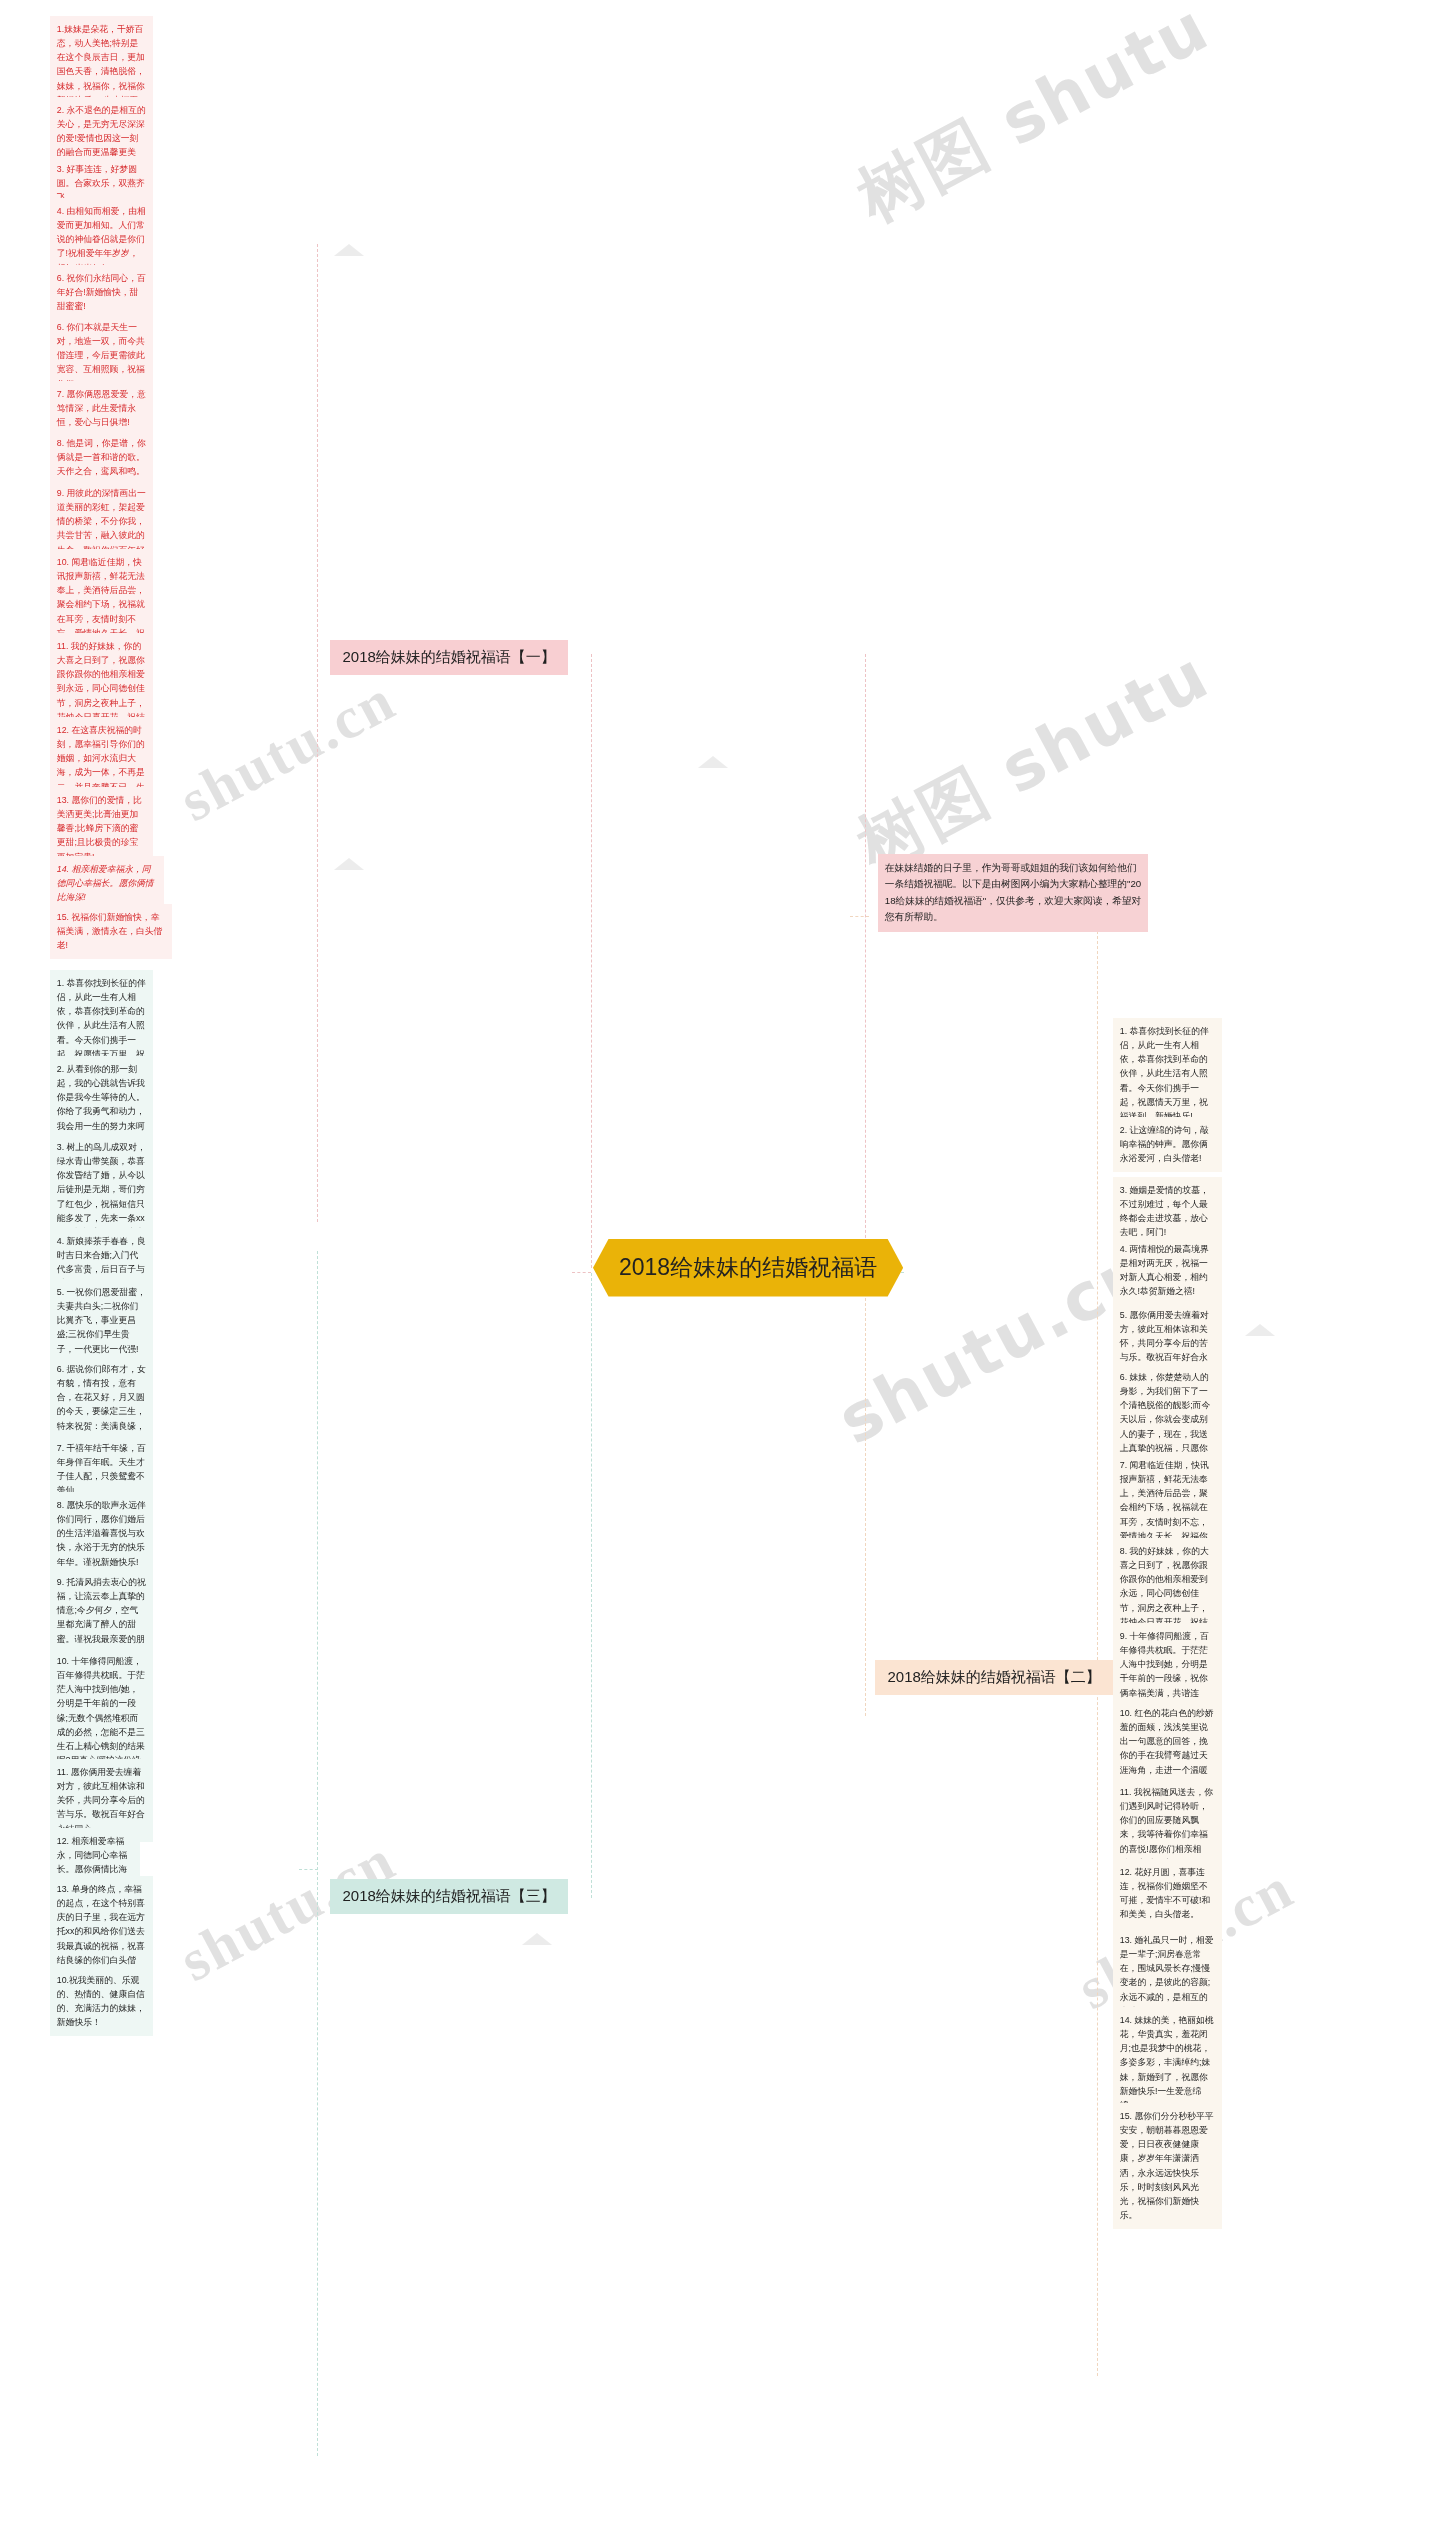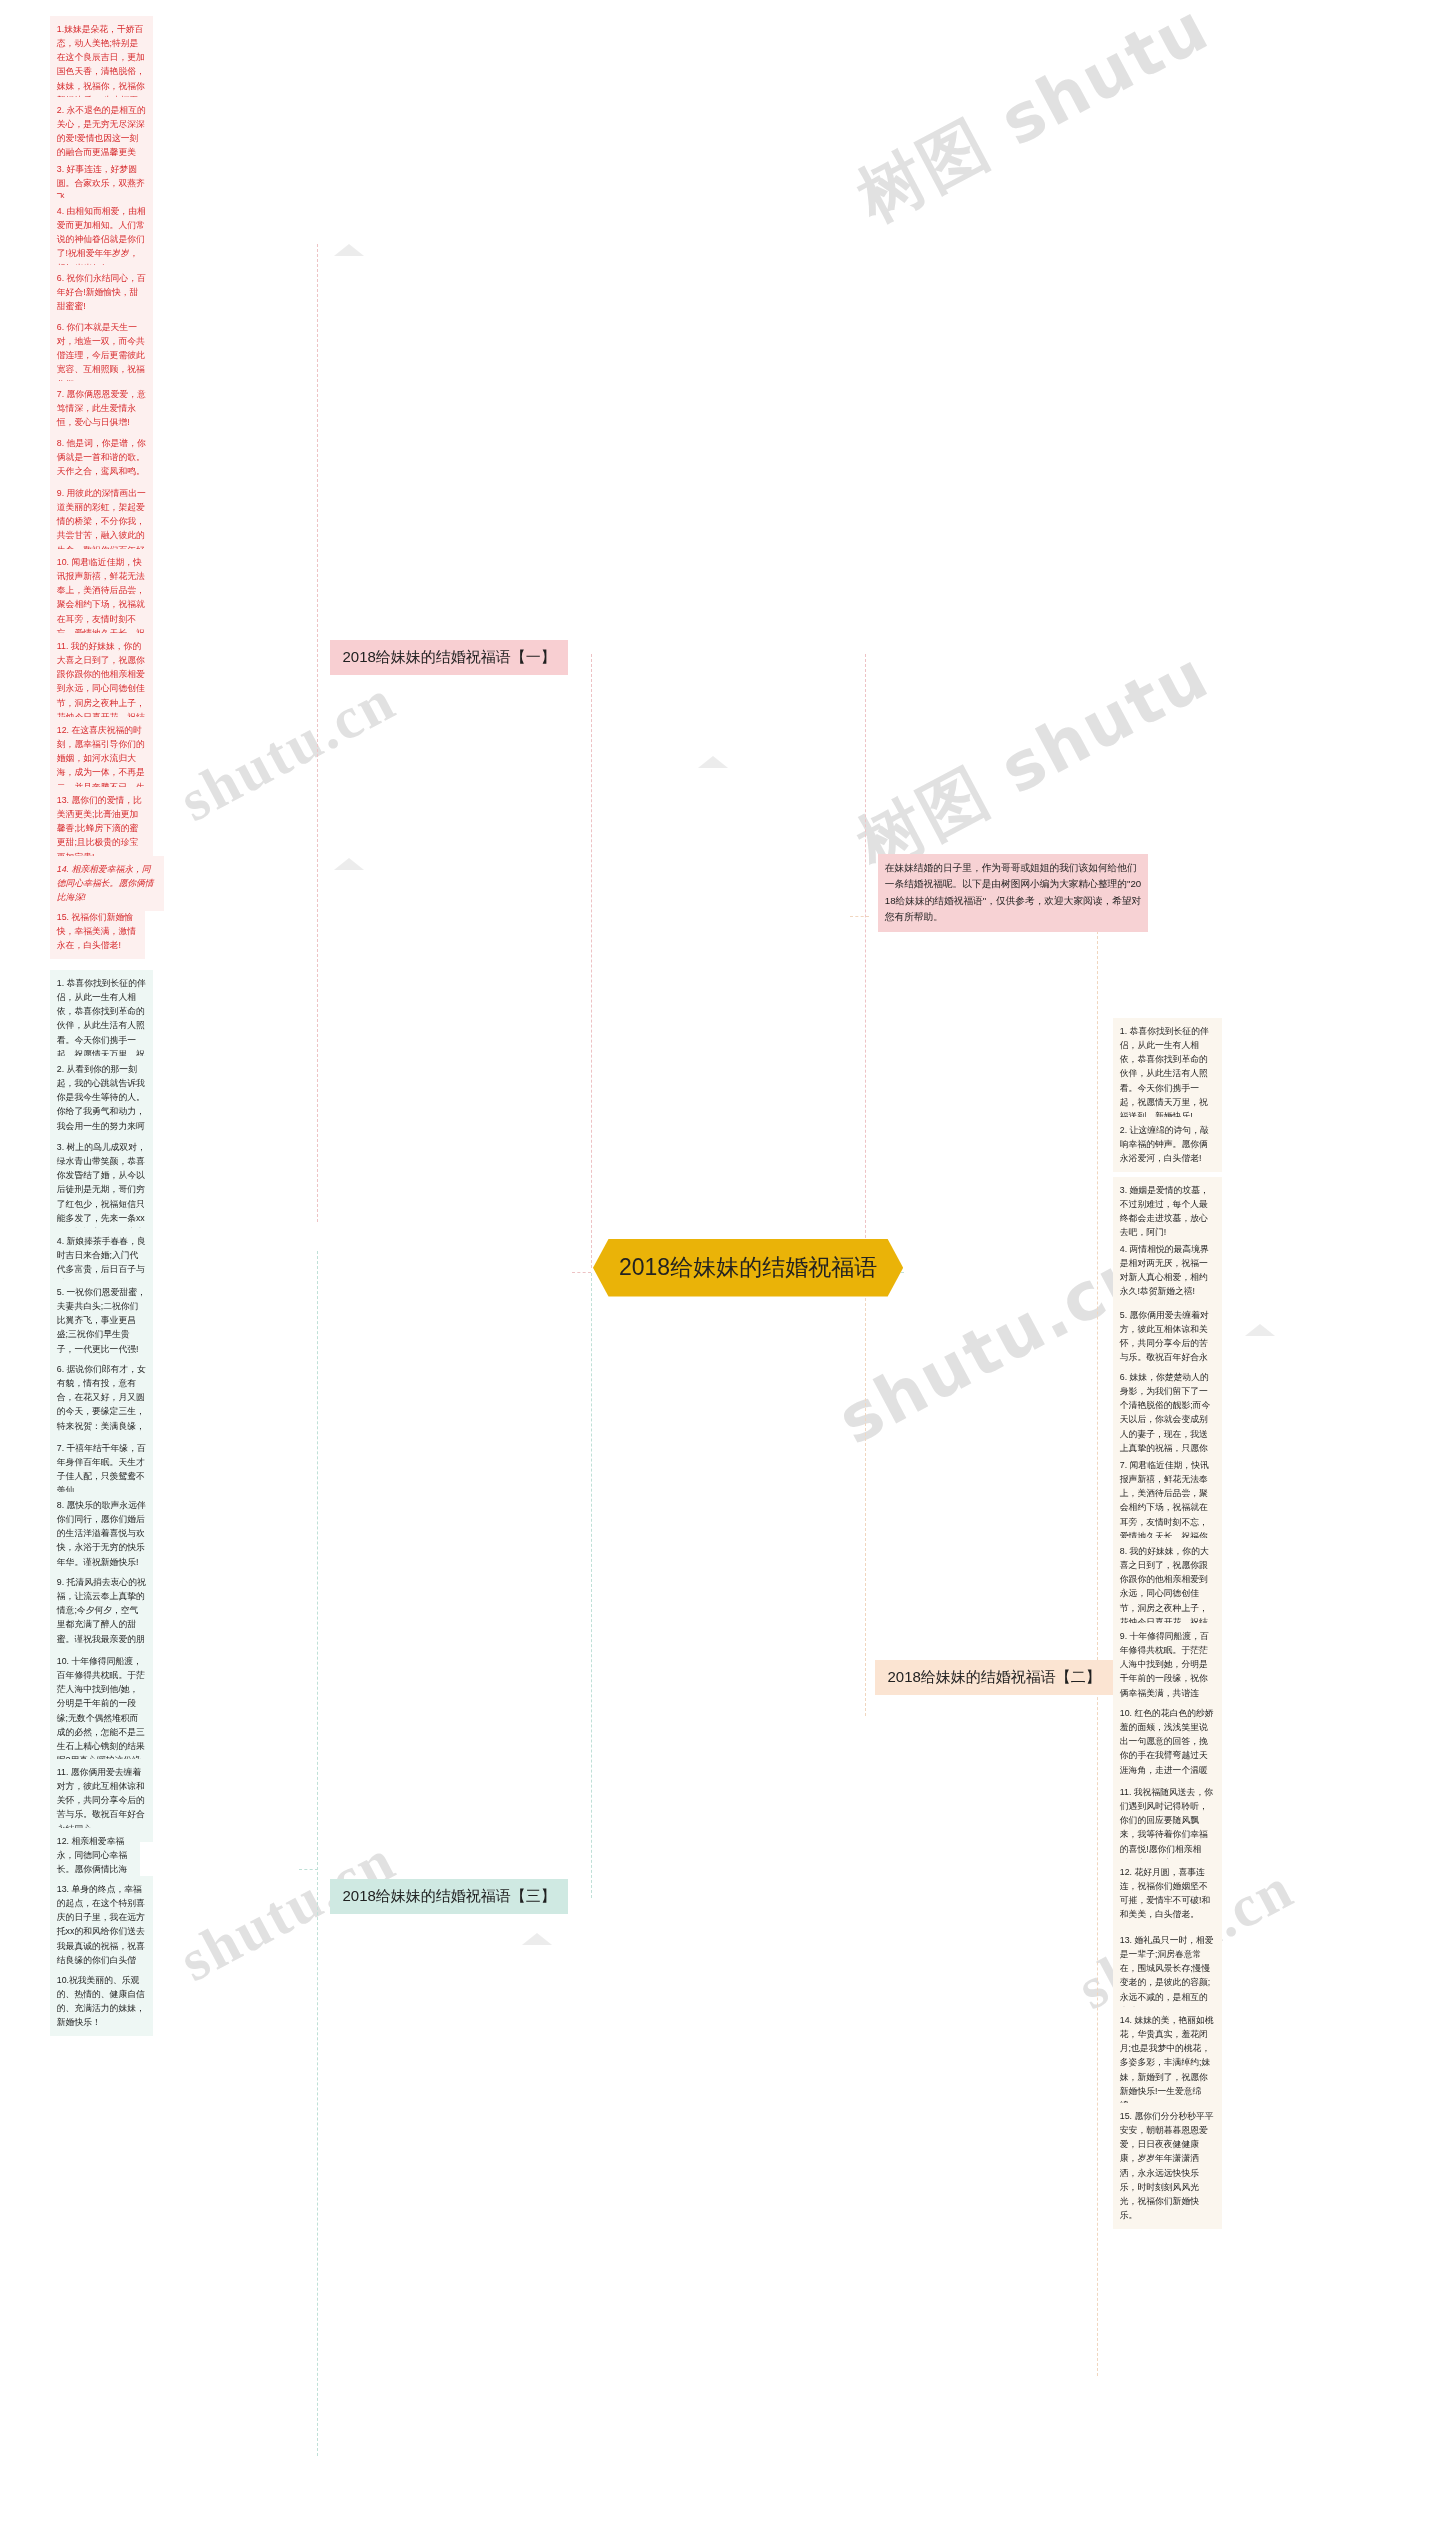--- a/index.html
+++ b/index.html
@@ -150,21 +150,21 @@
   <div class="card red" style="left:50px;top:265px;width:103px;">6. 祝你们永结同心，百年好合!新婚愉快，甜甜蜜蜜!</div>
   <div class="card red" style="left:50px;top:314px;width:103px;">6. 你们本就是天生一对，地造一双，而今共偕连理，今后更需彼此宽容、互相照顾，祝福你们!</div>
   <div class="card red" style="left:50px;top:381px;width:103px;">7. 愿你俩恩恩爱爱，意笃情深，此生爱情永恒，爱心与日俱增!</div>
   <div class="card red" style="left:50px;top:430px;width:103px;">8. 他是词，你是谱，你俩就是一首和谐的歌。天作之合，鸾凤和鸣。</div>
   <div class="card red" style="left:50px;top:480px;width:103px;">9. 用彼此的深情画出一道美丽的彩虹，架起爱情的桥梁，不分你我，共尝甘苦，融入彼此的生命，敬祝你们百年好合，永结同心!</div>
   <div class="card red" style="left:50px;top:549px;width:103px;">10. 闻君临近佳期，快讯报声新禧，鲜花无法奉上，美酒待后品尝，聚会相约下场，祝福就在耳旁，友情时刻不忘，爱情地久天长，祝福你们新欢快乐!</div>
   <div class="card red" style="left:50px;top:633px;width:103px;">11. 我的好妹妹，你的大喜之日到了，祝愿你跟你跟你的他相亲相爱到永远，同心同德创佳节，洞房之夜种上子，花烛今日喜开花。祝结婚快乐!</div>
   <div class="card red" style="left:50px;top:717px;width:103px;">12. 在这喜庆祝福的时刻，愿幸福引导你们的婚姻，如河水流归大海，成为一体，不再是二，并且奔腾不已，生生不息!</div>
   <div class="card red" style="left:50px;top:787px;width:103px;">13. 愿你们的爱情，比美洒更美;比膏油更加馨香;比蜂房下滴的蜜更甜;且比极贵的珍宝更加宝贵!</div>
   <div class="card red" style="left:50px;top:856px;width:114px;font-style:italic;">14. 相亲相爱幸福永，同德同心幸福长。愿你俩情比海深!</div>
-  <div class="card red" style="left:50px;top:904px;width:95px;">15. 祝福你们新婚愉快，幸福美满，激情永在，白头偕老!</div>
+  <div class="card red" style="left:50px;top:904px;width:122px;">15. 祝福你们新婚愉快，幸福美满，激情永在，白头偕老!</div>
 
   <div class="card mint" style="left:50px;top:970px;width:103px;">1. 恭喜你找到长征的伴侣，从此一生有人相依，恭喜你找到革命的伙伴，从此生活有人照看。今天你们携手一起，祝愿情天万里，祝福送到，新婚快乐!</div>
   <div class="card mint" style="left:50px;top:1056px;width:103px;">2. 从看到你的那一刻起，我的心跳就告诉我你是我今生等待的人。你给了我勇气和动力，我会用一生的努力来呵护这份心动的。</div>
   <div class="card mint" style="left:50px;top:1134px;width:103px;">3. 树上的鸟儿成双对，绿水青山带笑颜，恭喜你发昏结了婚，从今以后徒刑是无期，哥们穷了红包少，祝福短信只能多发了，先来一条xx的，祝福轰炸你们夫妻俩!</div>
   <div class="card mint" style="left:50px;top:1228px;width:103px;">4. 新娘捧茶手春春，良时吉日来合婚;入门代代多富贵，后日百子与千孙。</div>
   <div class="card mint" style="left:50px;top:1279px;width:103px;">5. 一祝你们恩爱甜蜜，夫妻共白头;二祝你们比翼齐飞，事业更昌盛;三祝你们早生贵子，一代更比一代强!</div>
   <div class="card mint" style="left:50px;top:1356px;width:103px;">6. 据说你们郎有才，女有貌，情有投，意有合，在花又好，月又圆的今天，要缘定三生，特来祝贺：美满良缘，白首成约!</div>
   <div class="card mint" style="left:50px;top:1435px;width:103px;">7. 千禧年结千年缘，百年身伴百年眠。天生才子佳人配，只羡鸳鸯不羡仙。</div>
   <div class="card mint" style="left:50px;top:1492px;width:103px;">8. 愿快乐的歌声永远伴你们同行，愿你们婚后的生活洋溢着喜悦与欢快，永浴于无穷的快乐年华。谨祝新婚快乐!</div>
   <div class="card mint" style="left:50px;top:1569px;width:103px;">9. 托清风捎去衷心的祝福，让流云奉上真挚的情意;今夕何夕，空气里都充满了醉人的甜蜜。谨祝我最亲爱的朋友，从今后，爱河永浴</div>

